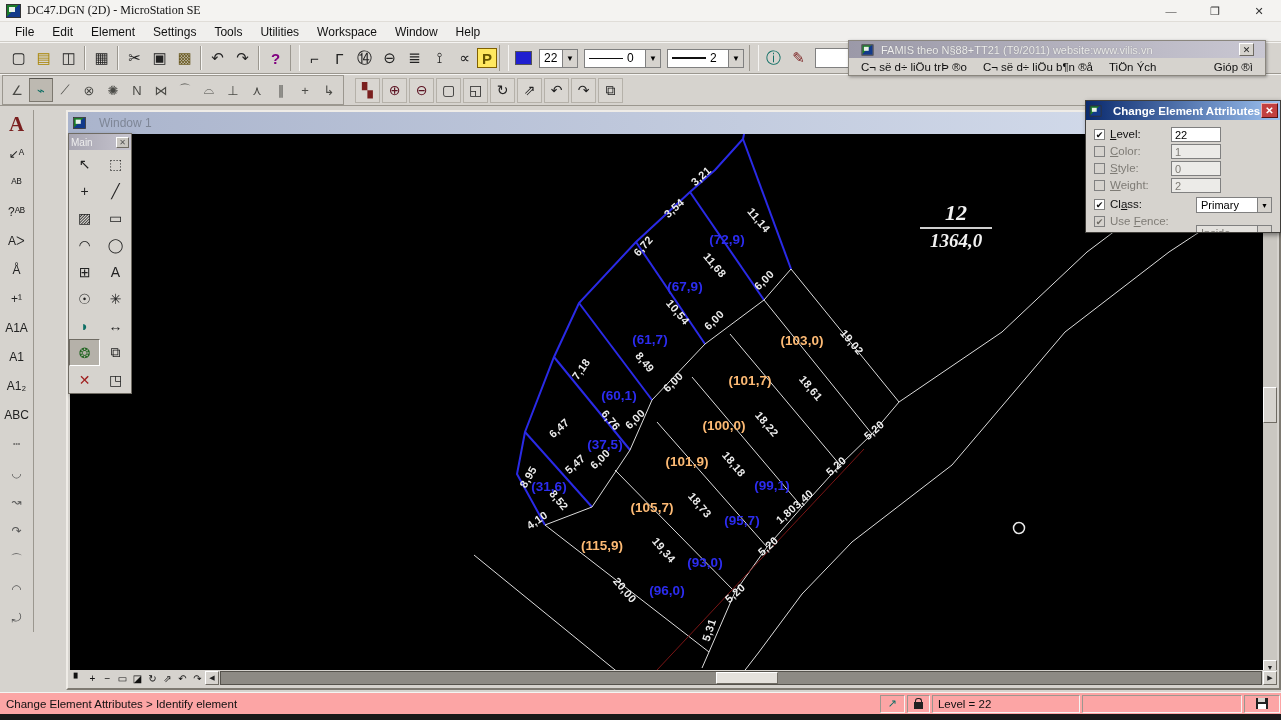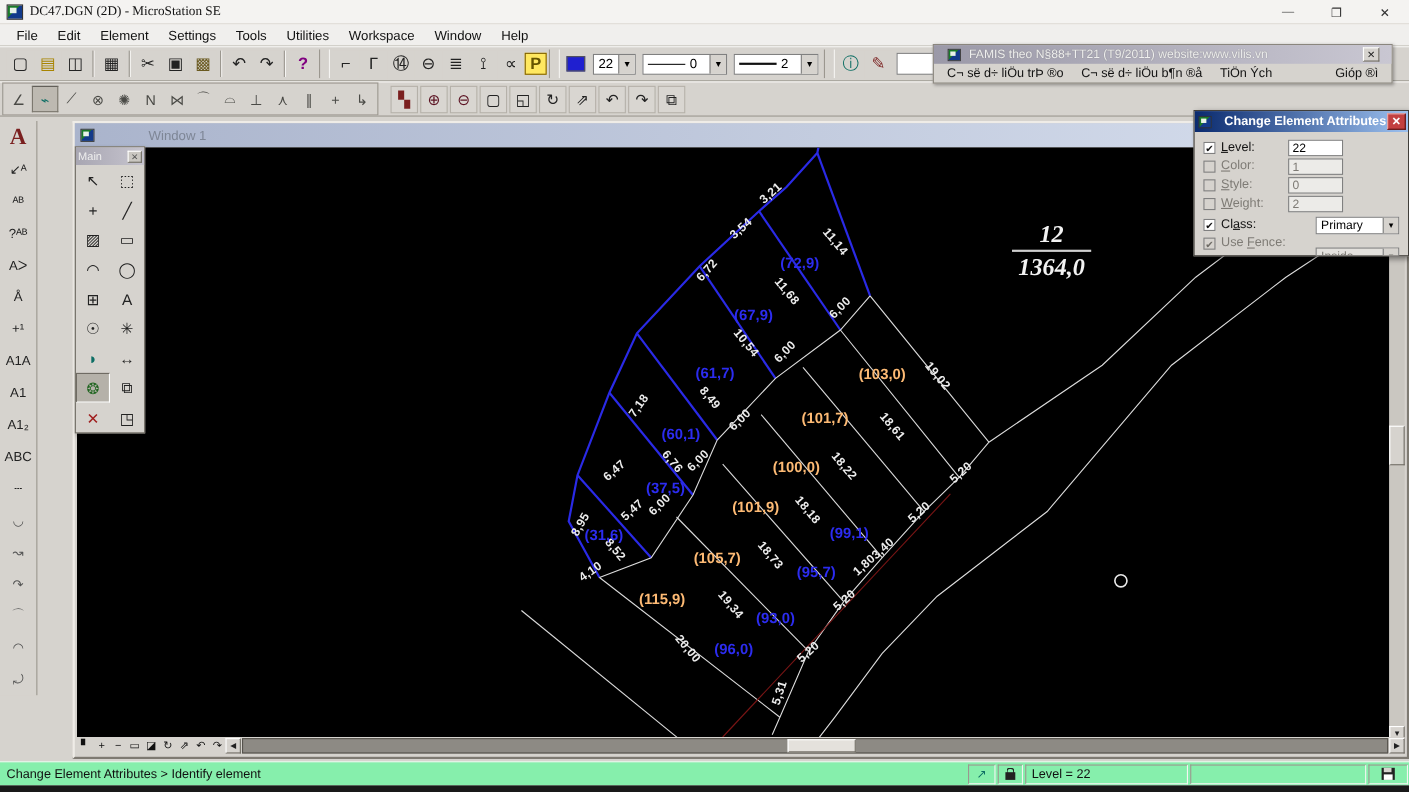--- a/index.html
+++ b/index.html
@@ -70,37 +70,37 @@
     border-right-color:#6f6b63; border-bottom-color:#6f6b63; font-size:9px;
     display:flex; align-items:center; justify-content:center; color:#222; }
   #famis .f-menu { height:17px; display:flex; align-items:center; font-size:11.5px; padding:0 4px; }
   .f-menu-item { padding:1px 8px; color:#111; white-space:nowrap; }
   .f-help { margin-left:auto; }
 
   
   #drawwin { position:absolute; left:66px; top:110px; width:1215px; height:580px;
     background:#d6d3ce; border:2px solid #efece7; border-right-color:#7e7a72; border-bottom-color:#7e7a72; }
   .dw-title { height:22px; background:linear-gradient(90deg,#aab4cc,#d7dfee);
-    display:flex; align-items:center; padding-left:4px;gap:36px; }
+    display:flex; align-items:center; padding-left:4px; }
   .dw-title .t { font-size:12px; color:#7e8696; margin-left:6px; }
   #canvas { position:absolute; left:2px; top:22px; width:1193px; height:540px;
     background:#000; overflow:hidden; }
   #canvas svg { position:absolute; left:0; top:0; }
   #labels { position:absolute; left:0; top:0; width:100%; height:100%; }
   .dim { position:absolute; font-size:11px; font-weight:bold; color:#ececec;
     white-space:nowrap; letter-spacing:.3px; }
   .area { position:absolute; font-size:13.5px; font-weight:bold; white-space:nowrap; }
   .area.red { color:#fdba74; }
   .area.blue { color:#2c2cf0; }
   #fraction { position:absolute; left:846px; top:66px; width:80px; text-align:center;
     color:#f2f2f2; font-style:italic; font-weight:bold;
     font-family:"Liberation Serif", serif; }
   #fraction .num { font-size:22px; }
   #fraction .bar { height:2px; background:#cfcfcf; margin:1px 4px; }
-  #fraction .den { font-size:22px; }
+  #fraction .den { font-size:19px; }
 
   #vscroll { position:absolute; right:2px; top:22px; width:14px; height:540px; background:#cac7c1; }
   .sc-btn { position:absolute; left:0; width:14px; height:14px; background:#d6d3ce;
     border:1px solid #fff; border-right-color:#6f6b63; border-bottom-color:#6f6b63;
     font-size:7px; display:flex; align-items:center; justify-content:center; color:#222; }
   #vthumb { position:absolute; left:0; top:253px; width:14px; height:36px; background:#d6d3ce;
     border:1px solid #fff; border-right-color:#6f6b63; border-bottom-color:#6f6b63; }
   #dw-bottom { position:absolute; left:2px; bottom:2px; width:1207px; height:16px;
     background:#d6d3ce; display:flex; align-items:center; }
   .mini-btn { width:15px; height:14px; display:flex; align-items:center; justify-content:center;
@@ -144,21 +144,21 @@
     background:#fff; font-size:11px; padding-left:3px; font-family:"Liberation Sans",sans-serif;}
   .d-field.dis { color:#7e7b75; background:#ecebe8; }
   .d-combo { position:absolute; left:110px; width:76px; height:16px; border:1px solid #808080;
     background:#fff; font-size:11px; display:flex; align-items:center; padding-left:4px; }
   .d-combo .arrow { margin-left:auto; width:14px; height:14px; background:#d6d3ce;
     border-left:1px solid #808080; font-size:7px; display:flex; align-items:center; justify-content:center;}
   .d-combo.dis { color:#7e7b75; background:#e3e1dd; }
 
   
   #statusbar { position:absolute; left:0; top:692px; width:1281px; height:22px;
-    background:#86efac; border-top:1px solid #f5f4f2; display:flex; align-items:center; }
+    background:#fca5a5; border-top:1px solid #f5f4f2; display:flex; align-items:center; }
   .sb-seg { height:18px; border:1px solid #9b978f; border-bottom-color:#f5f4f2; border-right-color:#f5f4f2;
     margin:0 1px; display:flex; align-items:center; font-size:11.5px; color:#111; padding:0 5px; }
   #sb-msg { width:950px; border:none; }
   .sb-ico { justify-content:center; }
   .lock-ico { width:9px; height:7px; background:#222; position:relative; margin-top:3px;}
   .lock-ico:before { content:""; position:absolute; left:1px; top:-4px; width:5px; height:4px;
     border:1.5px solid #222; border-bottom:none; border-radius:3px 3px 0 0; }
   .disk-ico { width:12px; height:11px; background:#222; position:relative; }
   .disk-ico:before { content:""; position:absolute; left:2px; top:0; width:7px; height:4px; background:#d6d3ce; }
   .disk-ico:after { content:""; position:absolute; left:2px; top:6px; width:8px; height:5px; background:#fff; }

